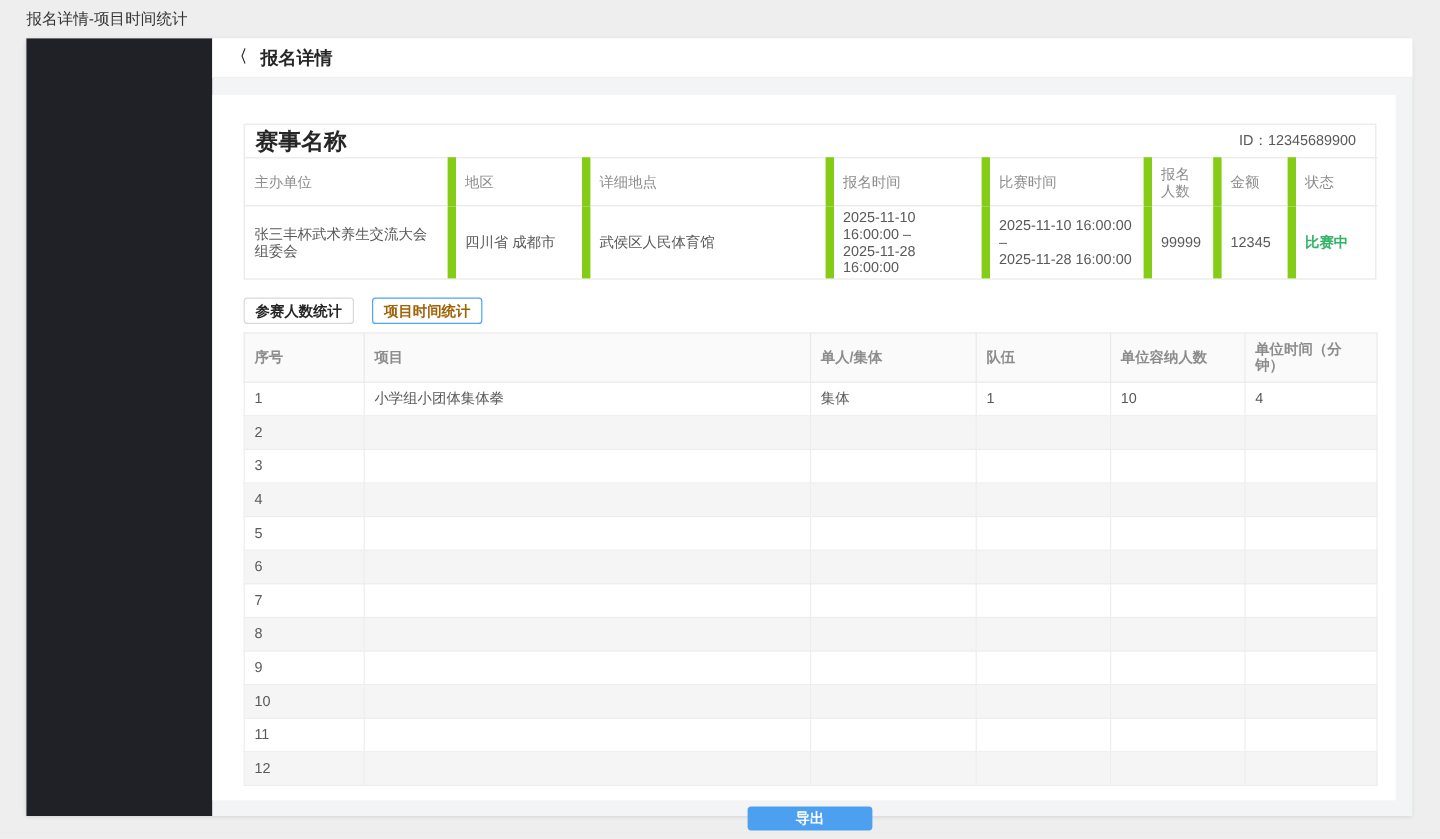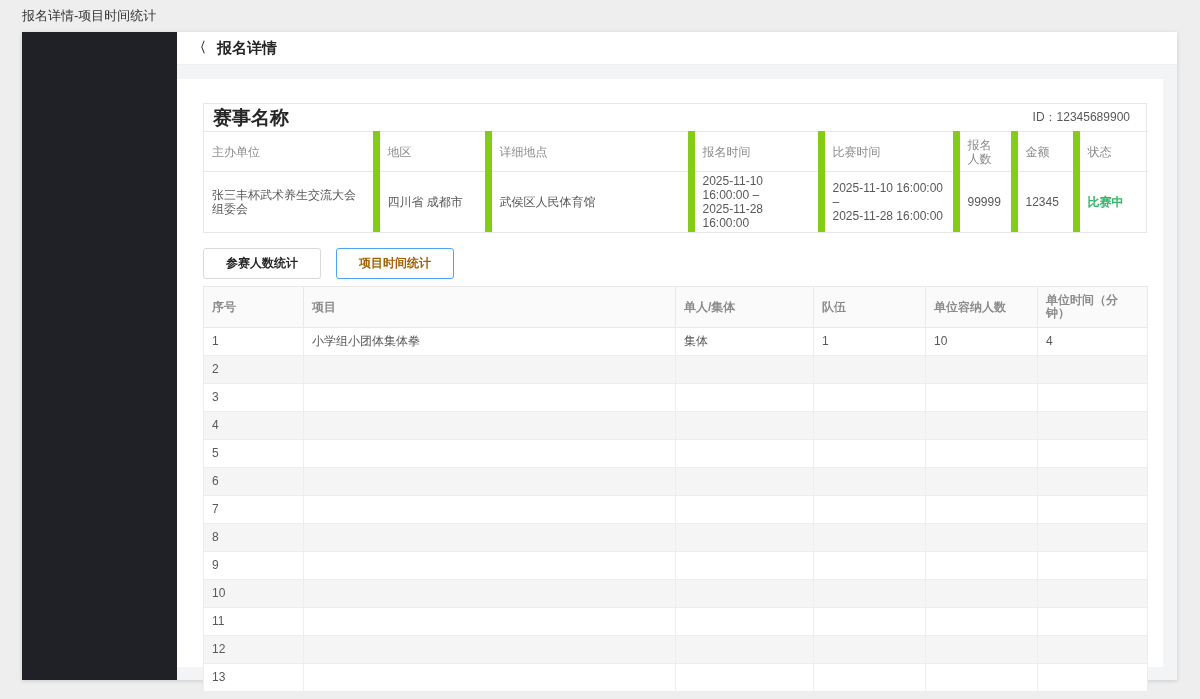--- a/index.html
+++ b/index.html
@@ -49,21 +49,21 @@
   table.info td {
     border-top:1px solid #e8e8e8; color:#595959; padding:2px 8px;
     line-height:14px; height:27px; white-space:pre-line; vertical-align:middle;
   }
   table.info th + th, table.info td + td { border-left:7px solid #84cc16;margin-left:43px; }
   td.status-cell { font-weight:bold; }
 
   
   .tabs { margin-top:15px; display:flex; gap:15px; }
   .tab-btn {
-    height:31px; padding:0 22px; font-size:12px; font-weight:bold;
+    height:22px; padding:0 9px; font-size:12px; font-weight:bold;
     background:#fff; border:1px solid #d9d9d9; border-radius:3px;
     display:flex; align-items:center; cursor:pointer; color:#262626;
   }
   .tab-btn.active { border-color:#4da3f7; color:#a16207; }
 
   
   table.stats { margin-top:7px; width:100%; border-collapse:collapse; table-layout:fixed; font-size:12px; }
   table.stats th {
     background:#fafafa; font-weight:bold; color:#8c8c8c; text-align:left;
     padding:7px 8px; line-height:13px; border:1px solid #e9e9e9;
@@ -265,28 +265,20 @@
                 <td></td>
               </tr>
               <tr class="even">
                 <td>12</td>
                 <td></td>
                 <td></td>
                 <td></td>
                 <td></td>
                 <td></td>
               </tr>
-              <tr>
-                <td>13</td>
-                <td></td>
-                <td></td>
-                <td></td>
-                <td></td>
-                <td></td>
-              </tr>
             </tbody>
         </table>
 
         <div class="export-row">
           <button class="export-btn" style="background: rgb(77, 160, 240);">导出</button>
         </div>
 
       </div>
     </div>
 

